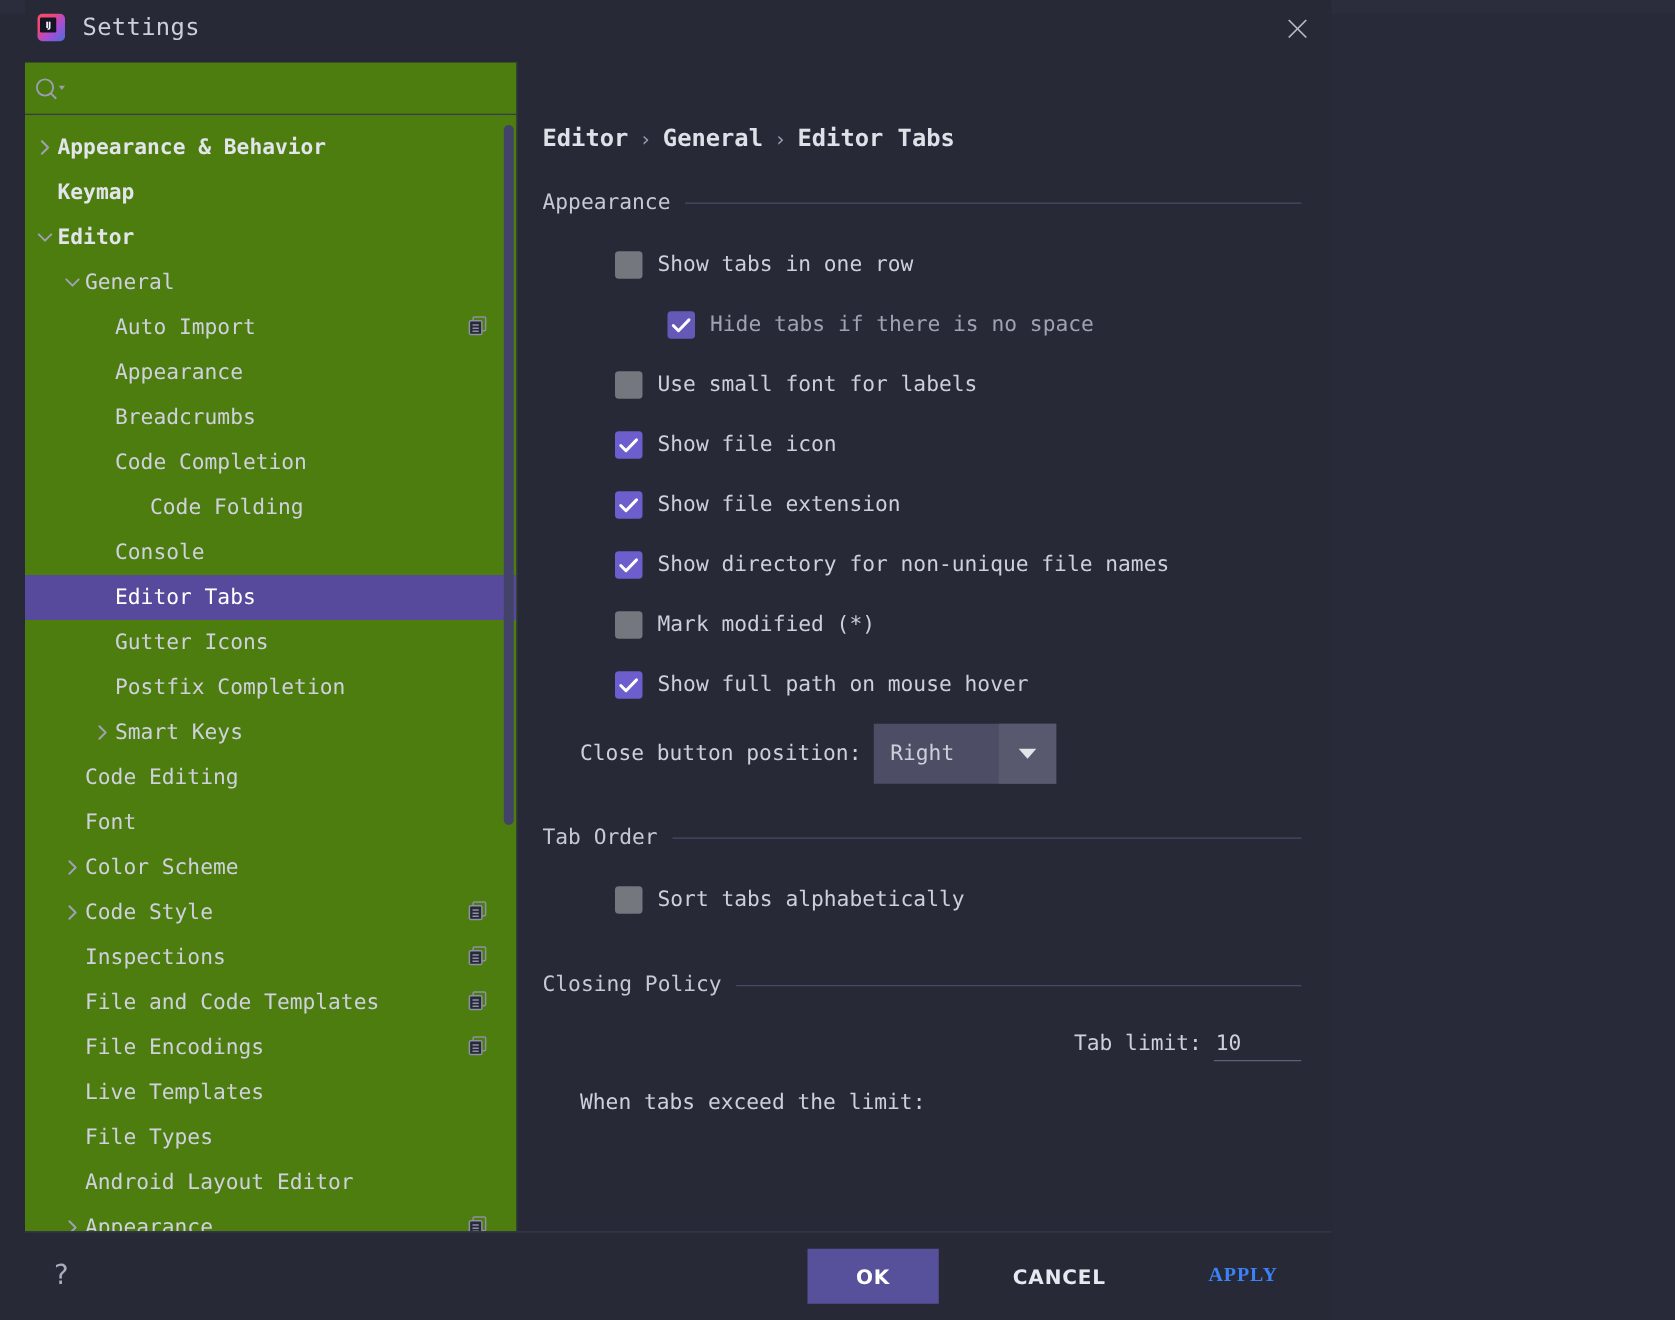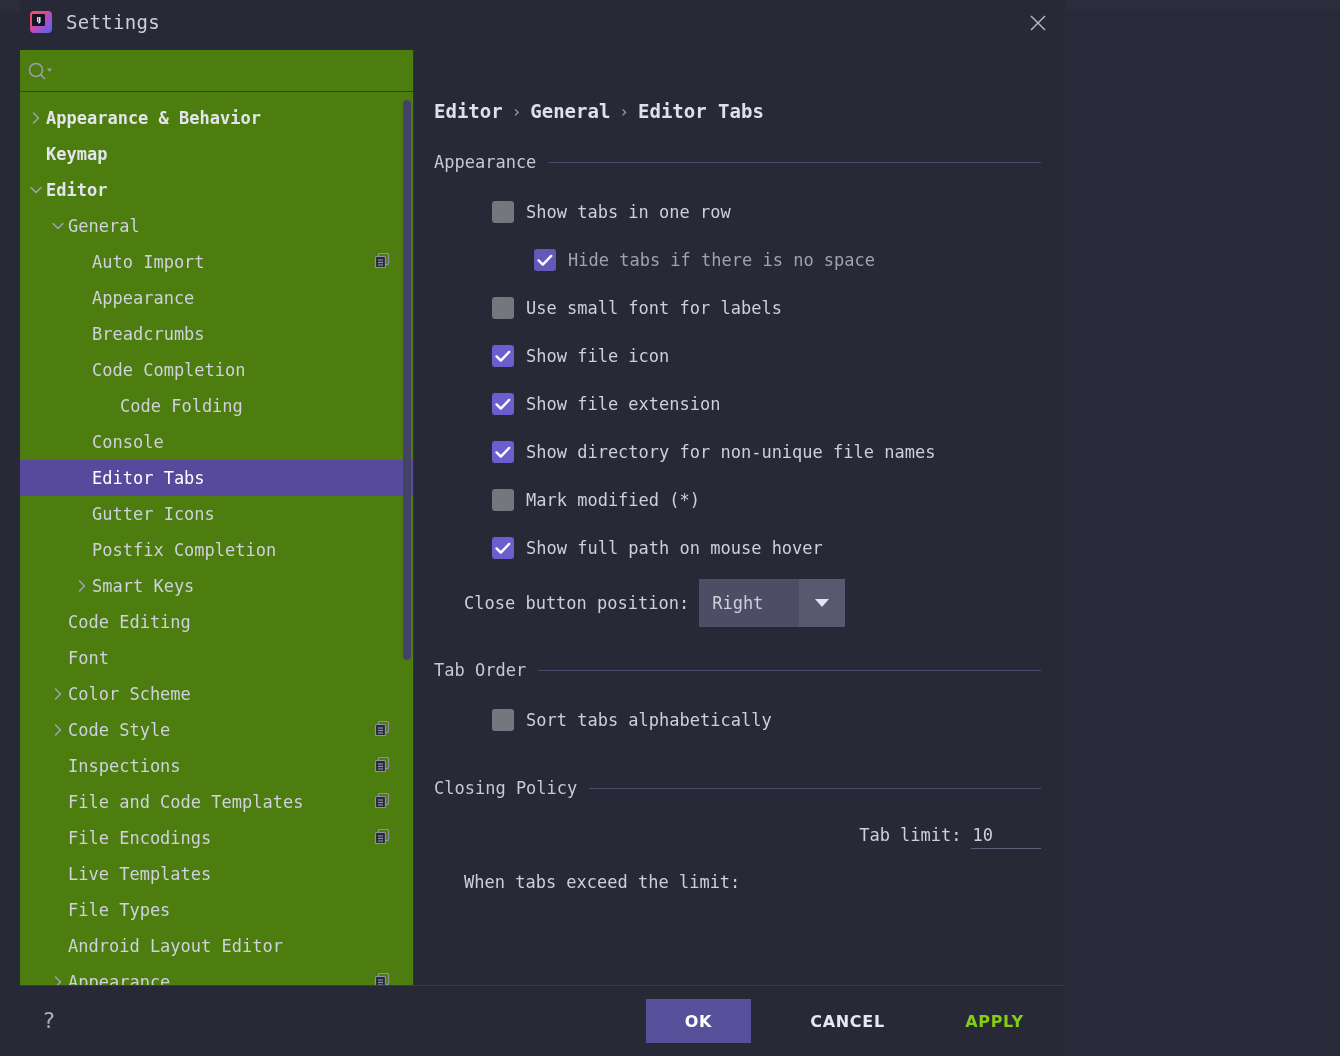--- a/index.html
+++ b/index.html
@@ -214,21 +214,21 @@
   .footer-spacer { flex: 1 1 auto; }
   .btn {
     height: 44px; min-width: 105px;
     display: flex; align-items: center; justify-content: center;
     color: #e7e9f0; font-size: 16px; font-weight: bold;
     letter-spacing: 0.7px; cursor: pointer;
     font-family: "DejaVu Sans", sans-serif;
     background: transparent;
   }
   .btn.primary { background: #57509b; color: #ffffff; }
-  .btn.dim { color: #84cc16; }
+  .btn.dim { color: #3b82f6; font-family: Liberation Serif, serif; }
 </style>
 </head>
 <body>
 
 <div id="app">
 
   <div class="ide-sliver" id="ide-sliver">
       <div class="seg" style="left: 150px; width: 10px; height: 4px; background: rgb(75, 77, 96);"></div>
       <div class="seg" style="left: 205px; width: 10px; height: 7px; background: rgb(63, 154, 82);"></div>
       <div class="seg" style="left: 218px; width: 10px; height: 7px; background: rgb(63, 154, 82);"></div>

